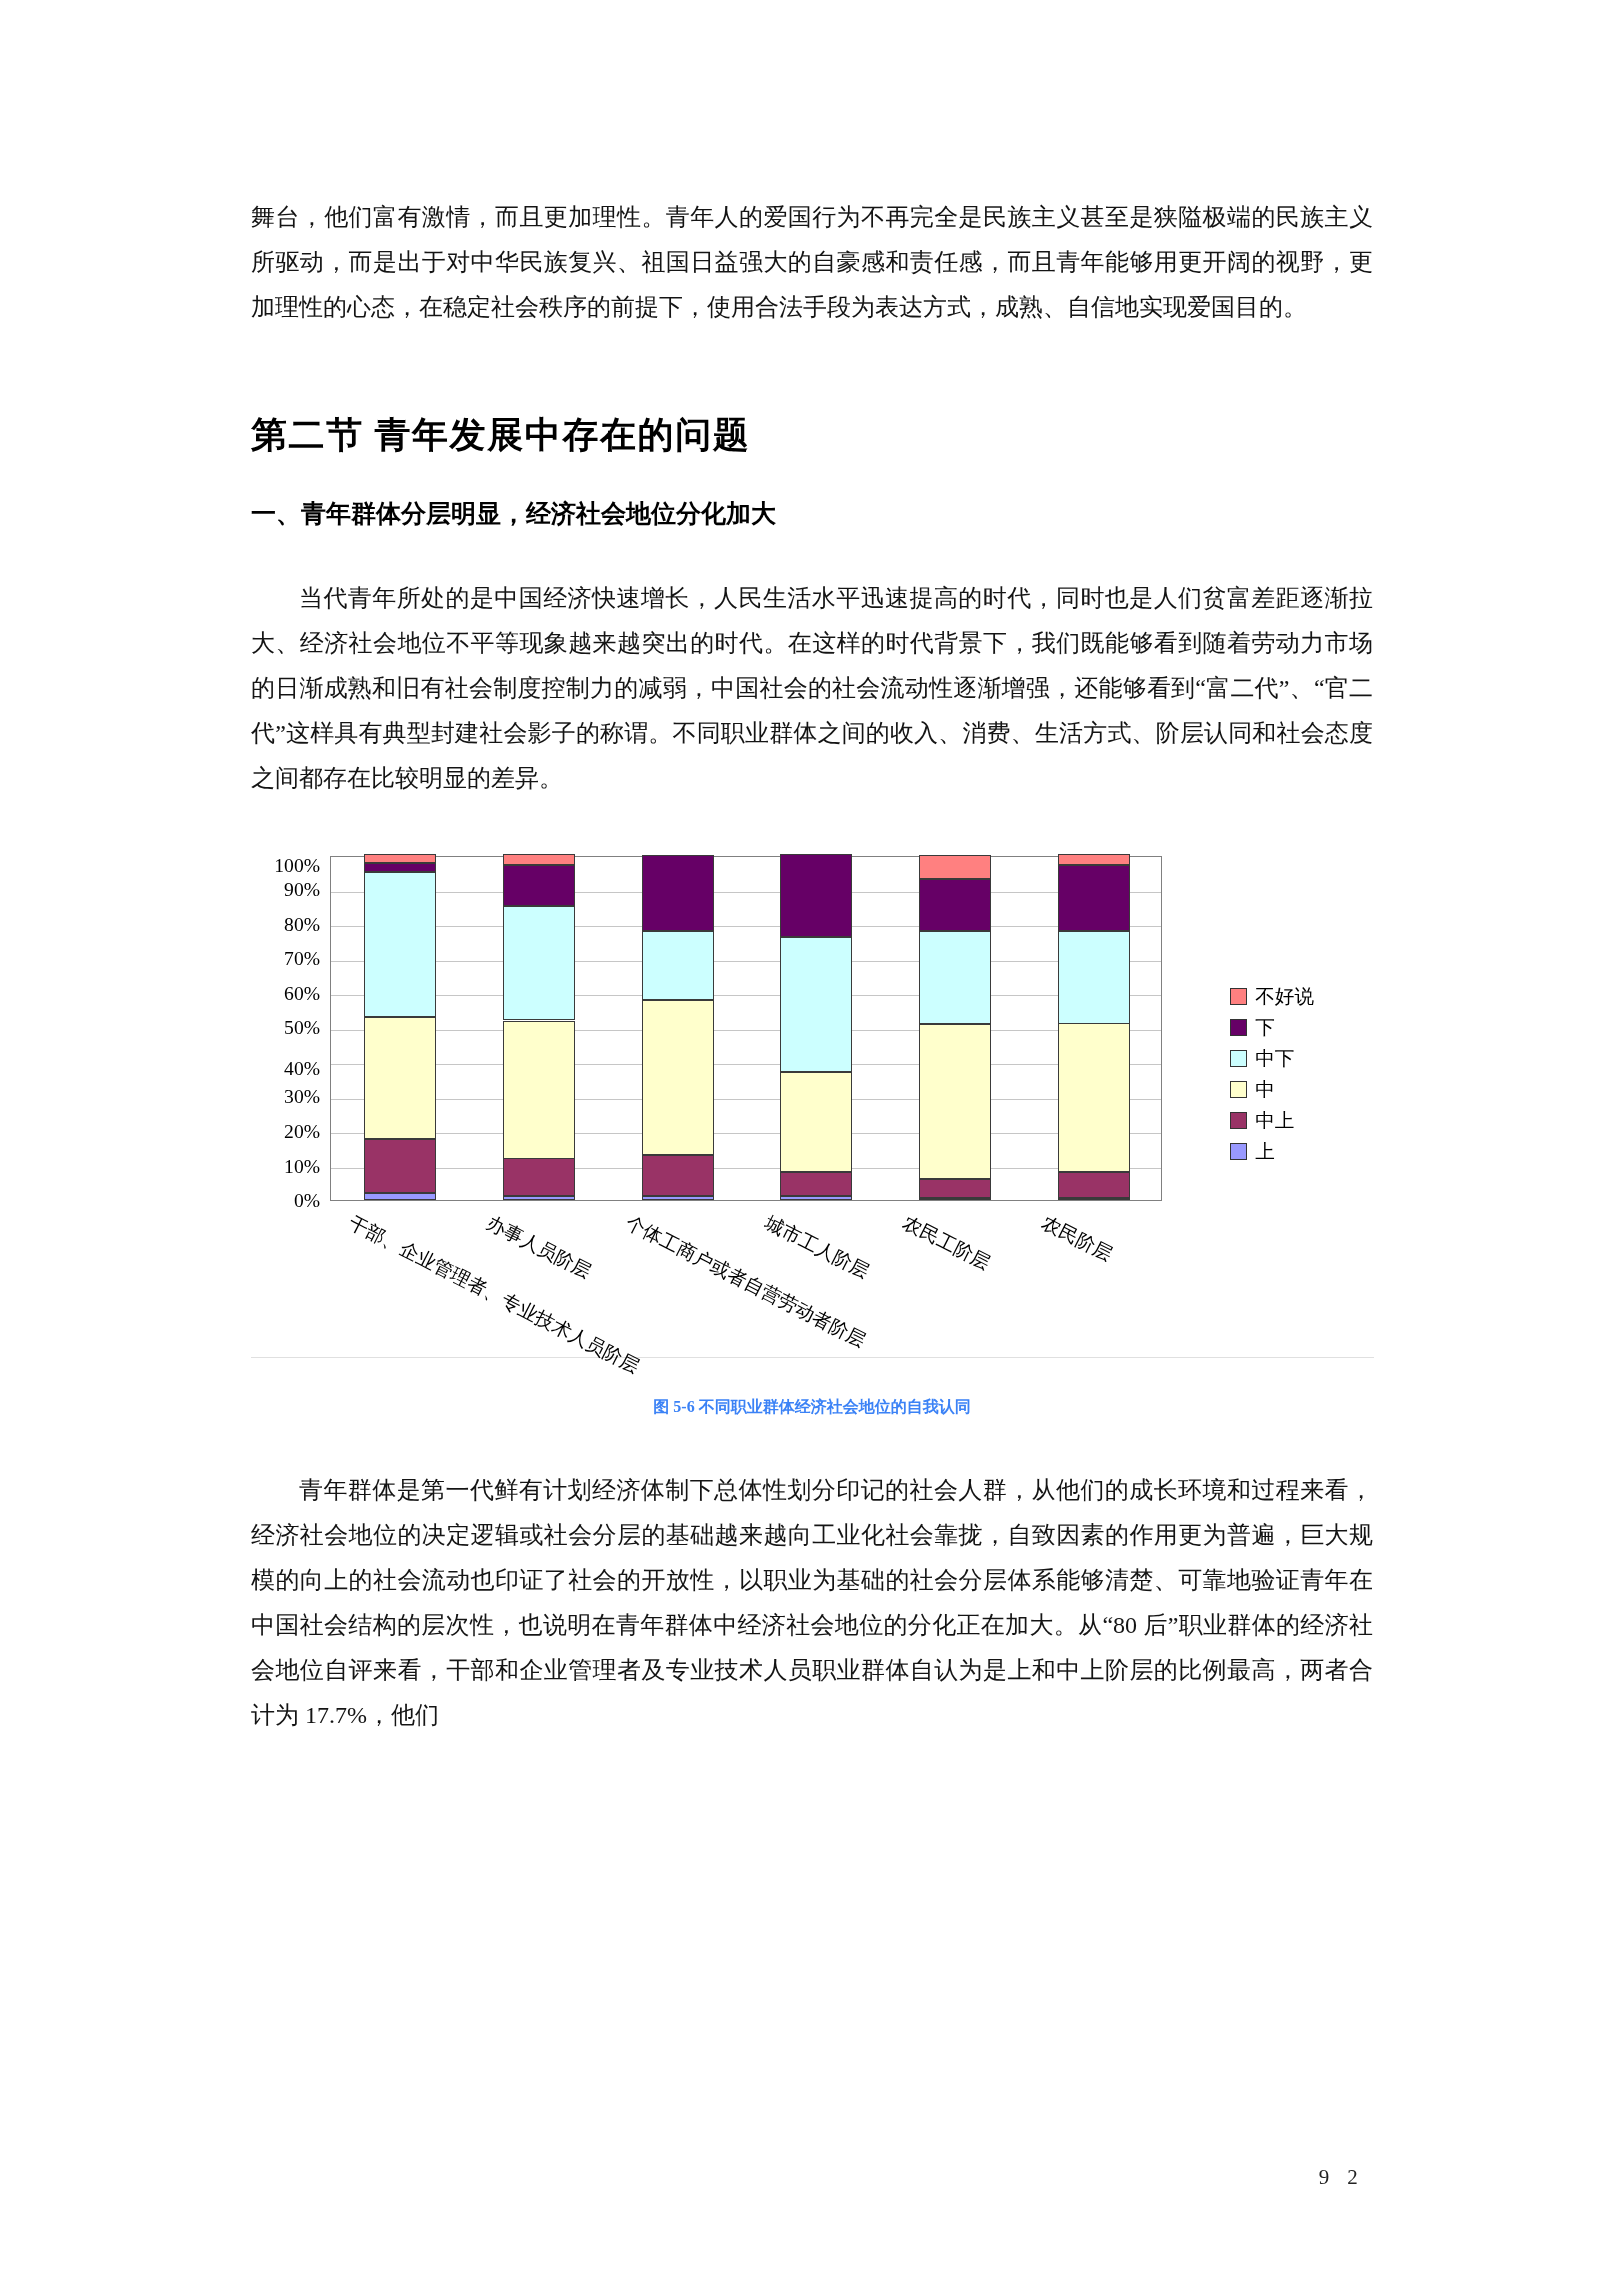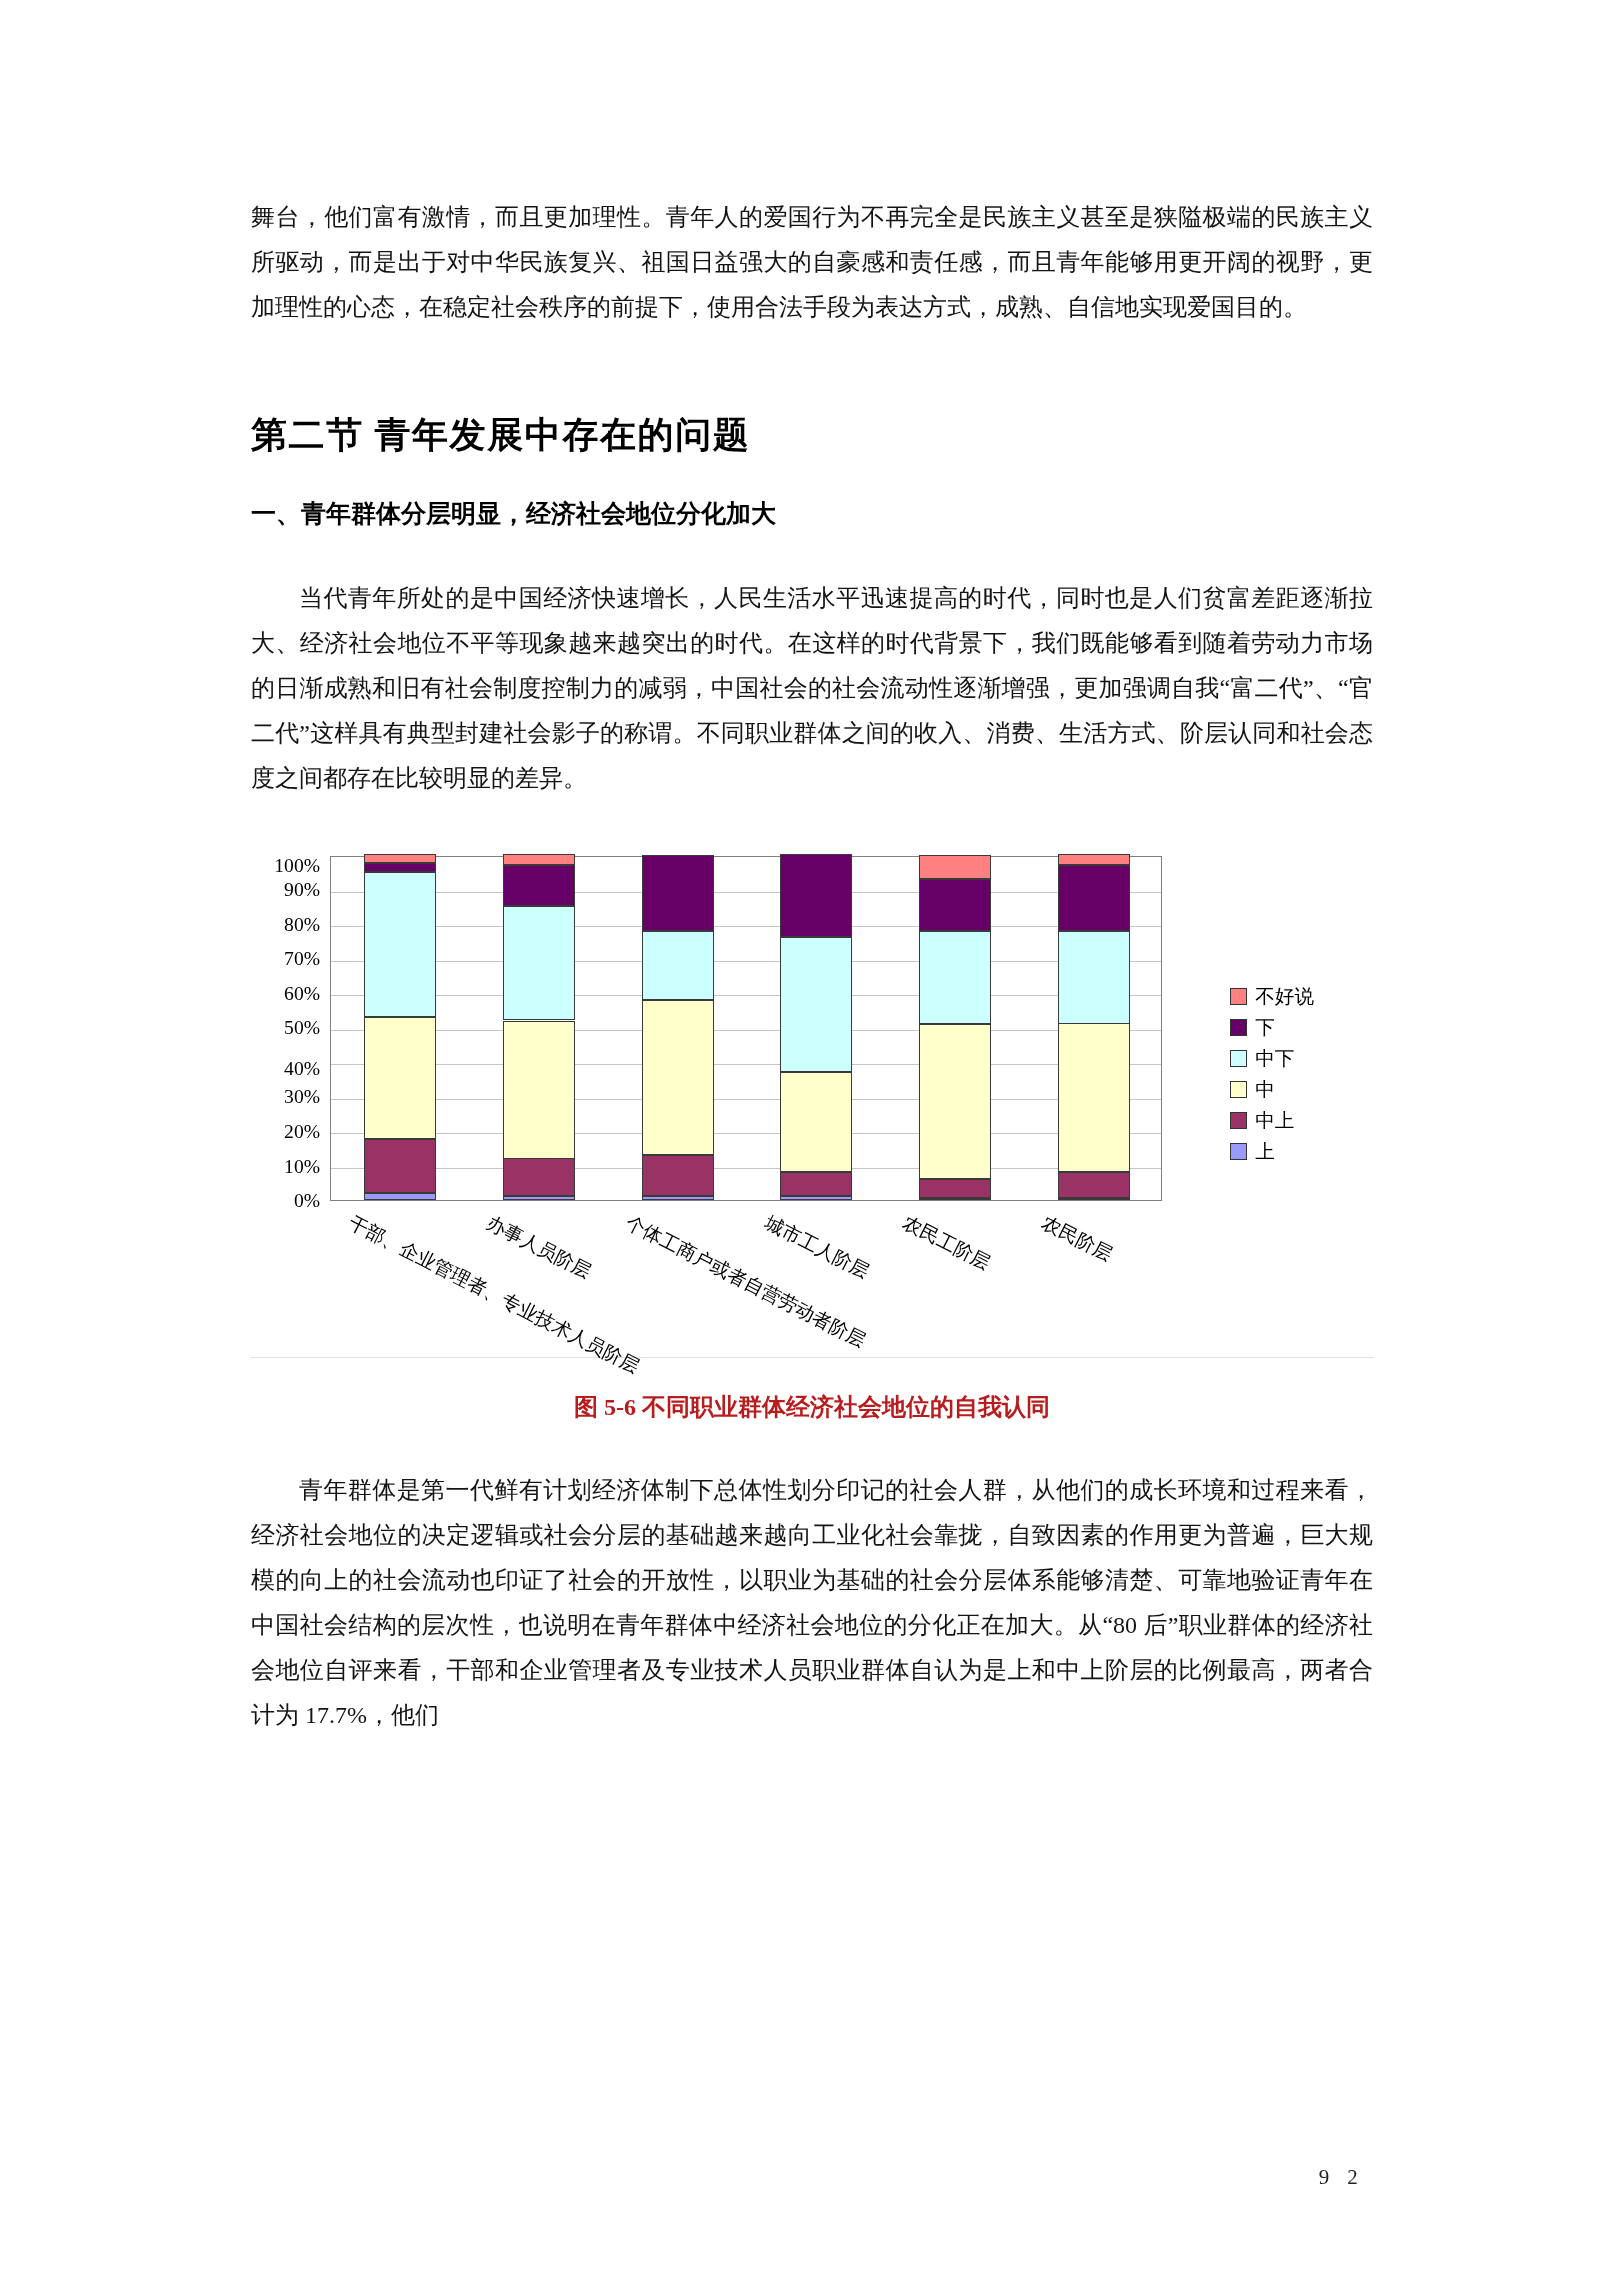--- a/index.html
+++ b/index.html
@@ -112,25 +112,25 @@
   }
   .legend-label {
     margin-left: 7.9px;
     font-size: 19.6px;
     color: #000;
     font-family: "Liberation Serif", "DejaVu Serif", serif;
   }
 
   .figure-caption {
     margin-top: 31px;
-    font-size: 24px;
+    font-size: 16px;
     font-weight: bold;
     text-align: center;
     line-height: 36px;
-    color: #b91c1c;
+    color: #3b82f6;
   }
 
   .p4 { margin-top: 43px; }
 
   .page-number {
     position: absolute;
     right: 259px;
     top: 2165px;
     font-size: 21px;
     letter-spacing: 6.3px;
@@ -142,21 +142,21 @@
 
 <div class="page">
 
   <p class="para p1">舞台，他们富有激情，而且更加理性。青年人的爱国行为不再完全是民族主义甚至是狭隘极端的民族主义所驱动，而是出于对中华民族复兴、祖国日益强大的自豪感和责任感，而且青年能够用更开阔的视野，更加理性的心态，在稳定社会秩序的前提下，使用合法手段为表达方式，成熟、自信地实现爱国目的。</p>
 
   <h1 class="section-title">第二节 青年发展中存在的问题</h1>
 
 
   <h2 class="sub-title">一、青年群体分层明显，经济社会地位分化加大</h2>
 
-  <p class="para indent p3">当代青年所处的是中国经济快速增长，人民生活水平迅速提高的时代，同时也是人们贫富差距逐渐拉大、经济社会地位不平等现象越来越突出的时代。在这样的时代背景下，我们既能够看到随着劳动力市场的日渐成熟和旧有社会制度控制力的减弱，中国社会的社会流动性逐渐增强，更加强调自我“富二代”、“官二代”这样具有典型封建社会影子的称谓。不同职业群体之间的收入、消费、生活方式、阶层认同和社会态度之间都存在比较明显的差异。</p>
+  <p class="para indent p3">当代青年所处的是中国经济快速增长，人民生活水平迅速提高的时代，同时也是人们贫富差距逐渐拉大、经济社会地位不平等现象越来越突出的时代。在这样的时代背景下，我们既能够看到随着劳动力市场的日渐成熟和旧有社会制度控制力的减弱，中国社会的社会流动性逐渐增强，还能够看到“富二代”、“官二代”这样具有典型封建社会影子的称谓。不同职业群体之间的收入、消费、生活方式、阶层认同和社会态度之间都存在比较明显的差异。</p>
 
   <div class="figure">
     <div class="chart-plot">
         <div class="gridline" style="top: 35px;"></div>
         <div class="gridline" style="top: 69px;"></div>
         <div class="gridline" style="top: 104px;"></div>
         <div class="gridline" style="top: 138px;"></div>
         <div class="gridline" style="top: 173px;"></div>
         <div class="gridline" style="top: 207px;"></div>
         <div class="gridline" style="top: 242px;"></div>

